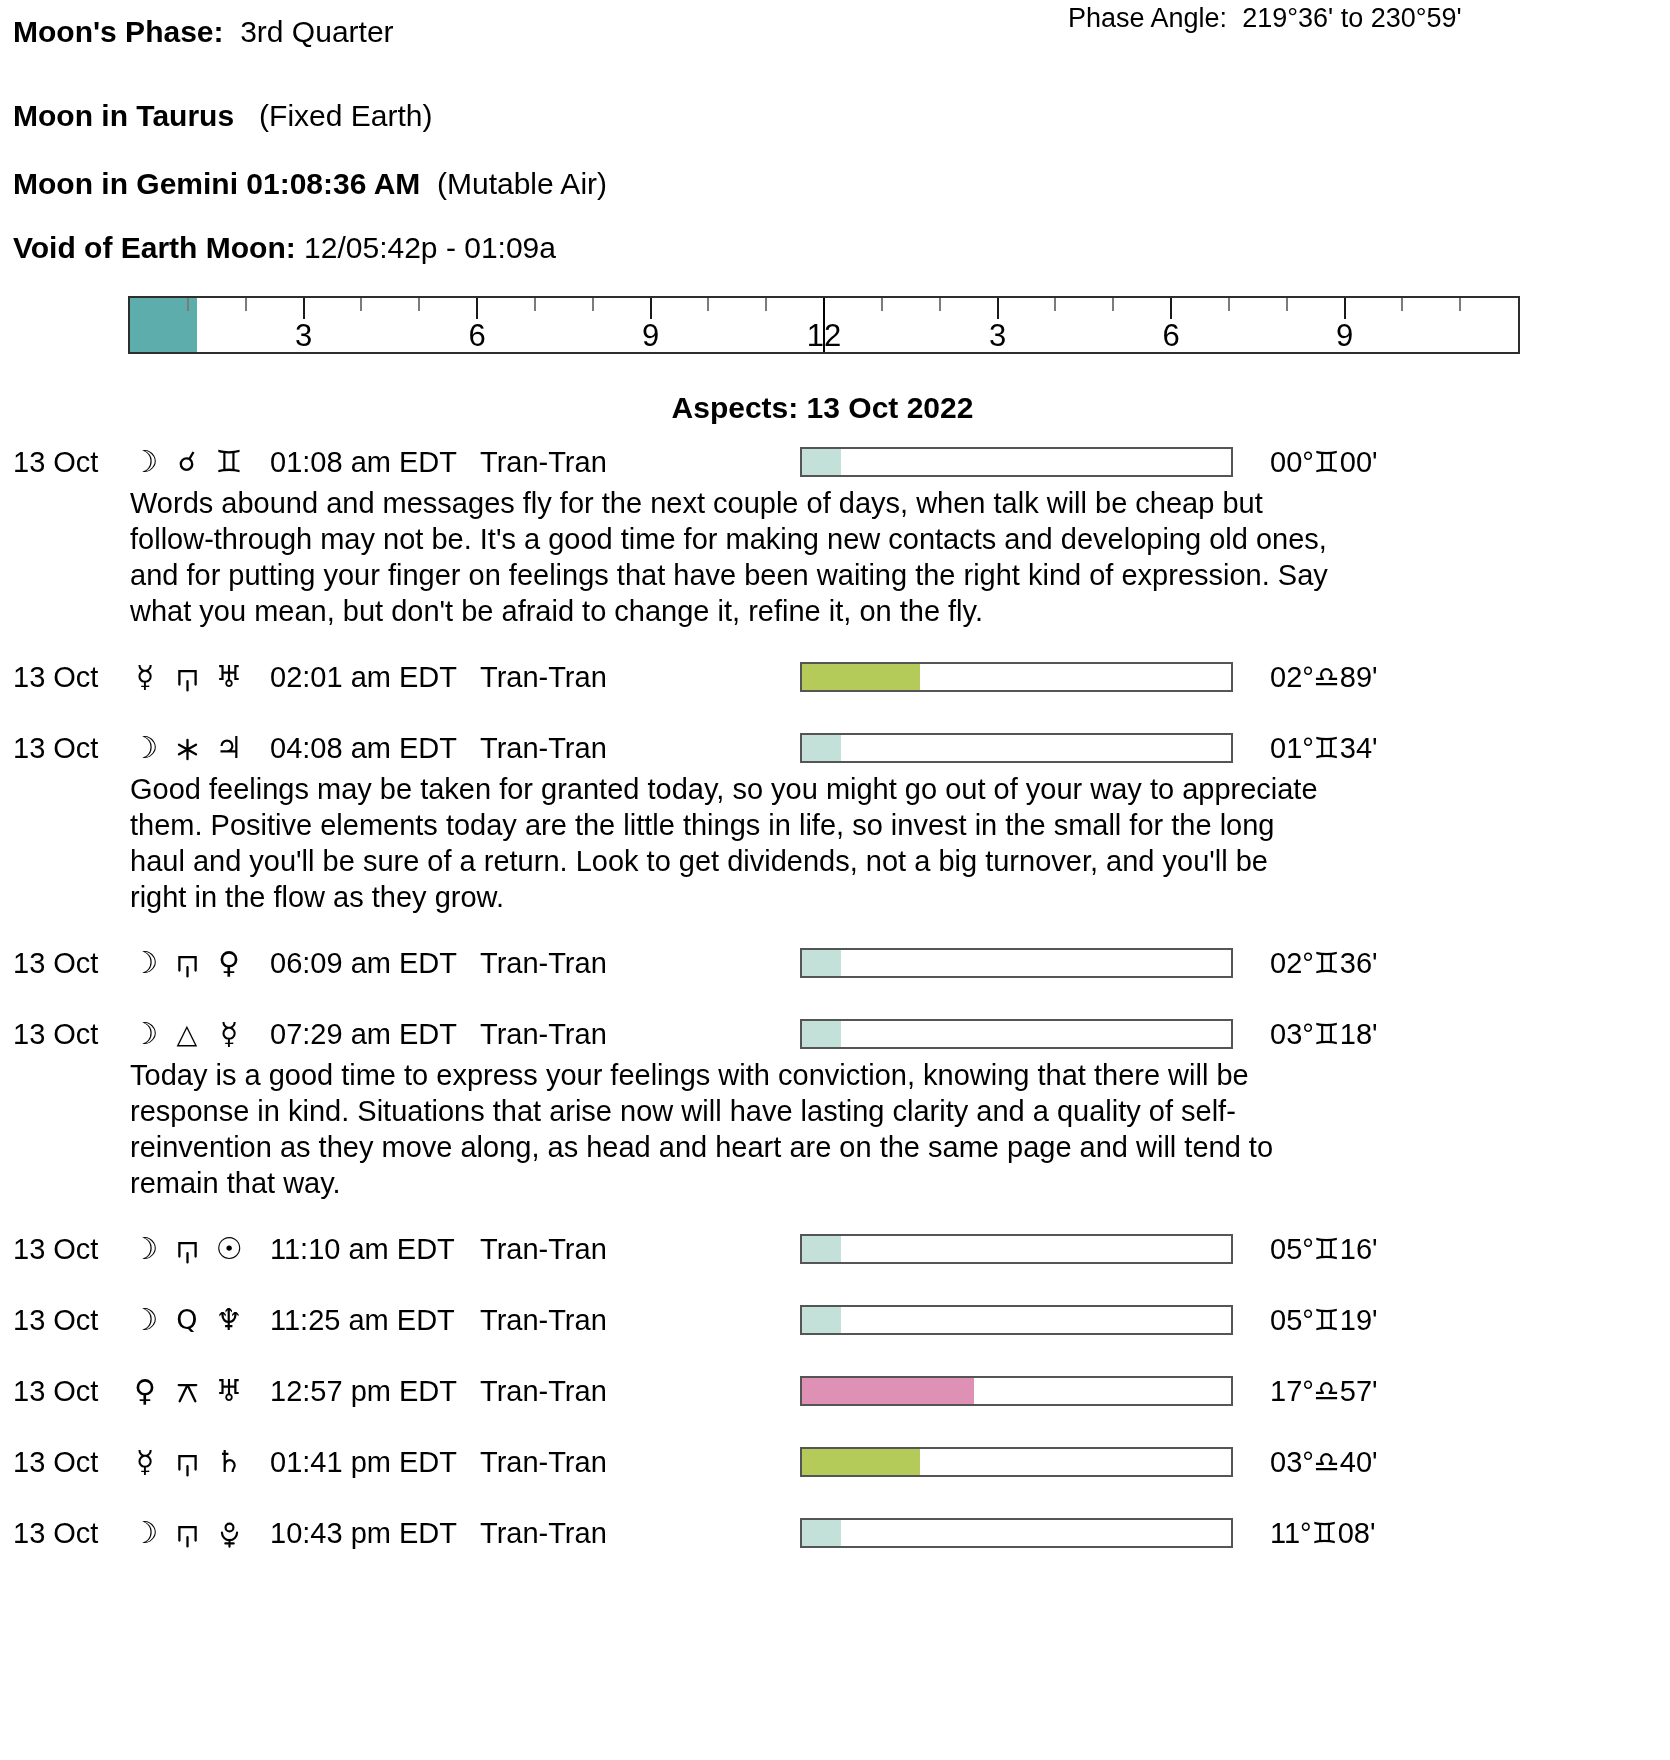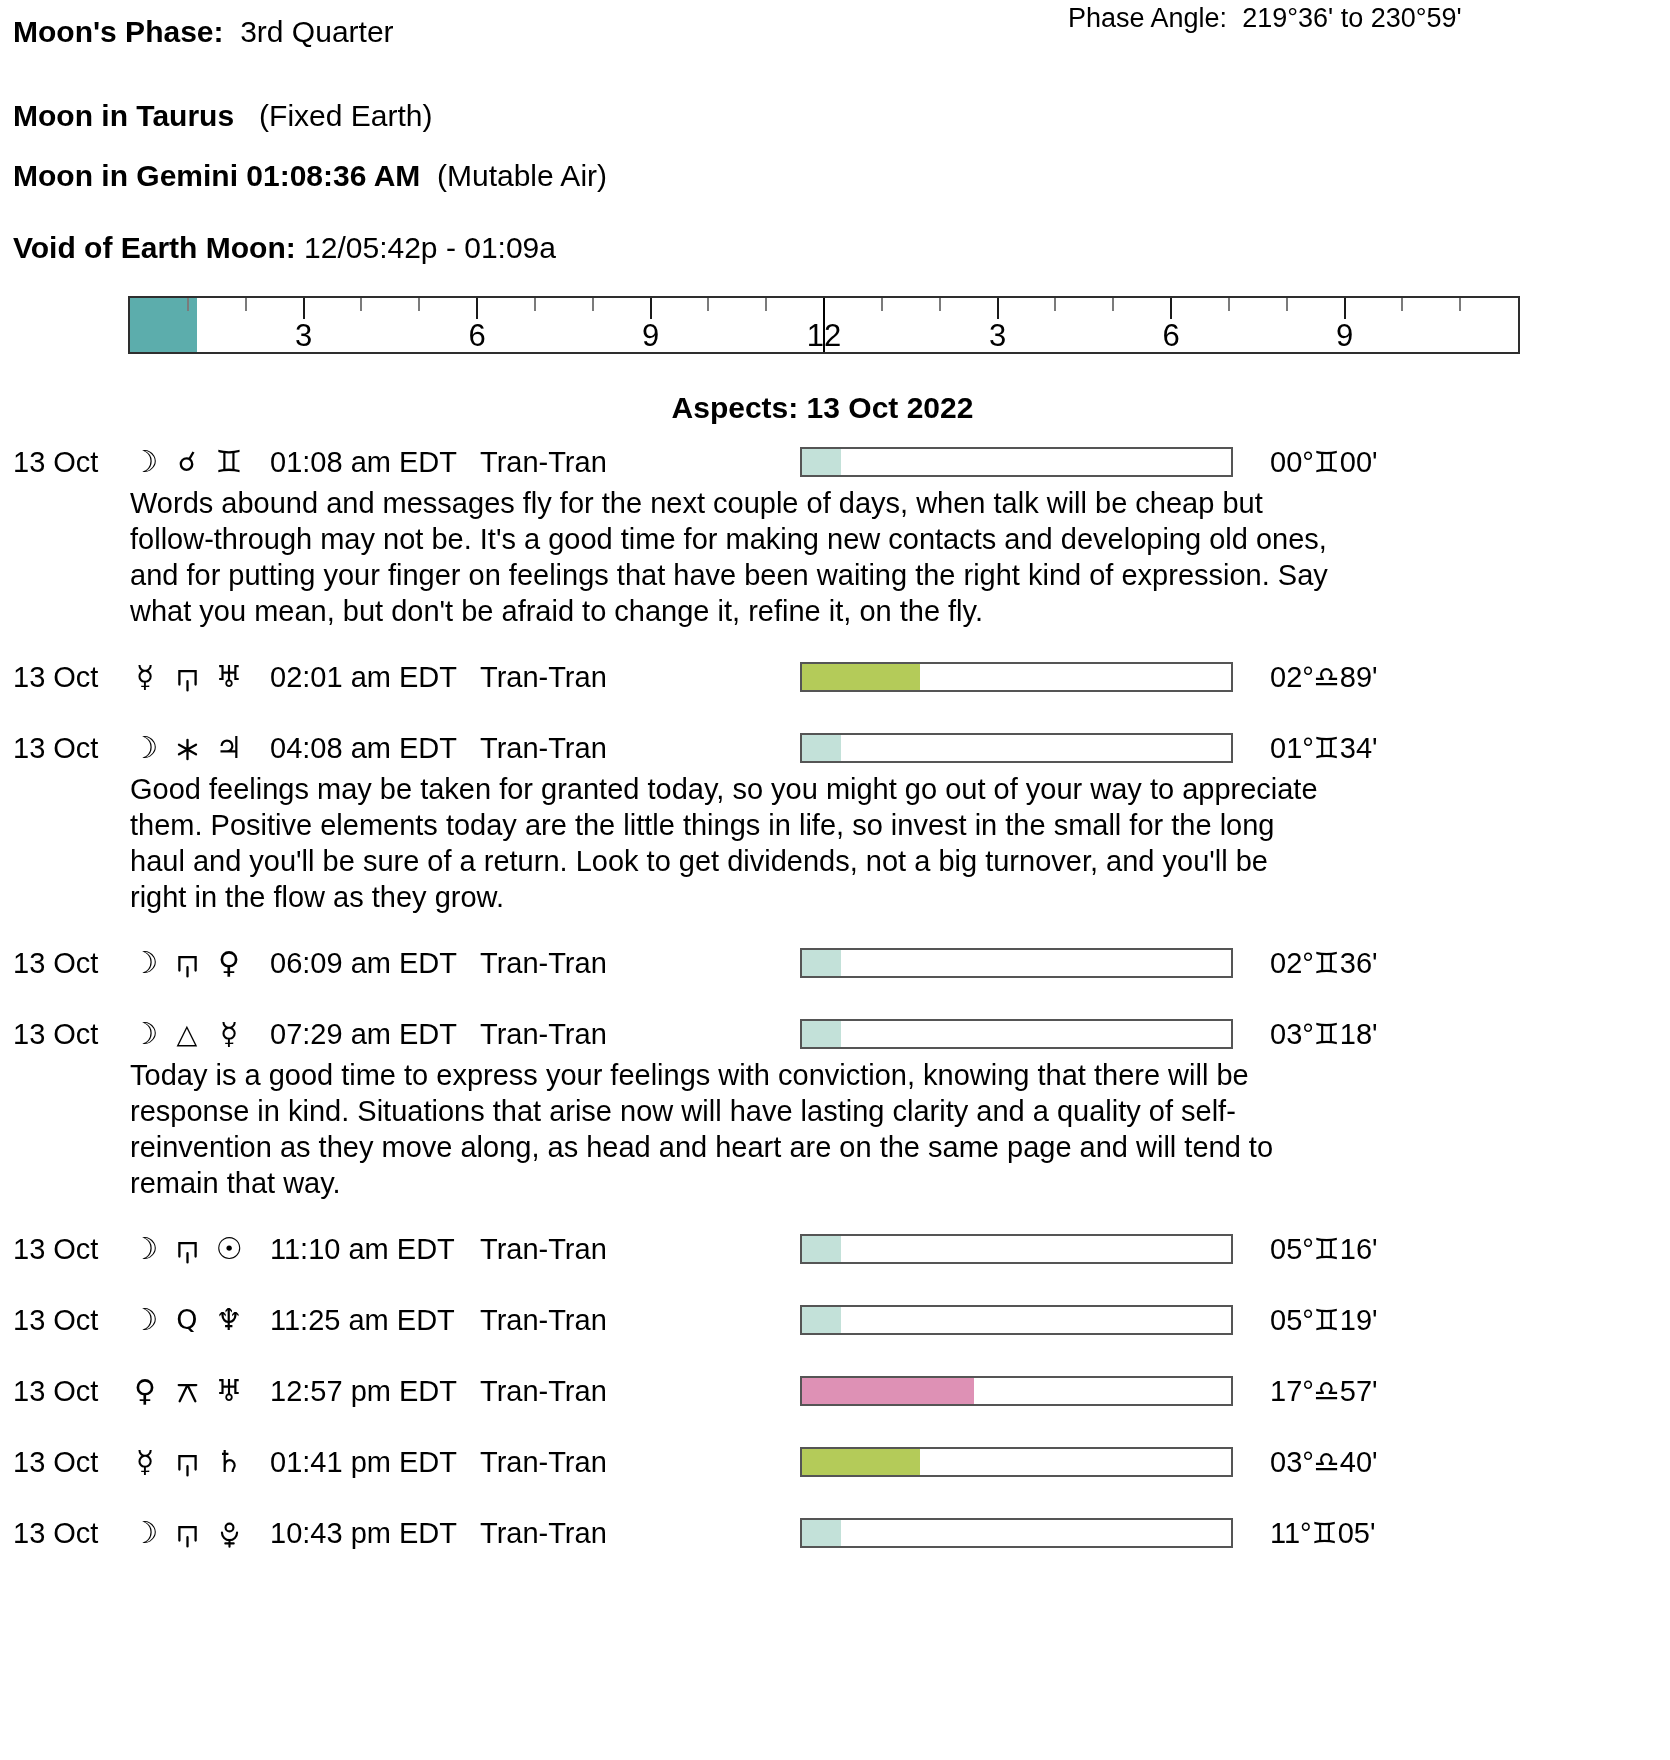--- a/index.html
+++ b/index.html
@@ -60,21 +60,21 @@
   <span>3rd Quarter</span>
 </div>
 <div class="abs hline" id="phase-angle" style="left:1068px;top:2px">
   <span>Phase Angle:</span>&nbsp;
   <span>219°36' to 230°59'</span>
 </div>
 <div class="abs hline" style="left:13px;top:100px">
   <span class="bold">Moon in Taurus</span>&nbsp;&nbsp;
   <span>(Fixed Earth)</span>
 </div>
-<div class="abs hline" style="left:13px;top:160px">
+<div class="abs hline" style="left:13px;top:168px">
   <span class="bold">Moon in Gemini 01:08:36 AM</span>&nbsp;
   <span>(Mutable Air)</span>
 </div>
 <div class="abs hline" style="left:13px;top:232px">
   <span class="bold">Void of Earth Moon:</span>
   <span>12/05:42p -  01:09a</span>
 </div>
 
 <div class="ruler" id="ruler">
   <div class="voc-fill" id="voc-fill" style="width: 66.5083px; background: rgb(92, 173, 172);"></div>
@@ -288,15 +288,15 @@
             <circle cx="10" cy="4.8" r="2.9" fill="none" stroke="#000" stroke-width="1.6"></circle>
             <path d="M4.4 8.6 A5.6 5.6 0 0 0 15.6 8.6 M10 14.2 V19 M6.9 16.6 H13.1" fill="none" stroke="#000" stroke-width="1.6" stroke-linecap="round"></path>
           </svg>
         </span>
       </div>
       <div class="c c-time">10:43 pm EDT</div>
       <div class="c c-type">Tran-Tran</div>
       <div class="c c-bar">
         <div class="fill" style="width: 9%; background: rgb(195, 225, 217);"></div>
       </div>
-      <div class="c c-deg">11°♊05'</div>
+      <div class="c c-deg">11°♊08'</div>
     </div>
   </div>
 
 </body></html>

